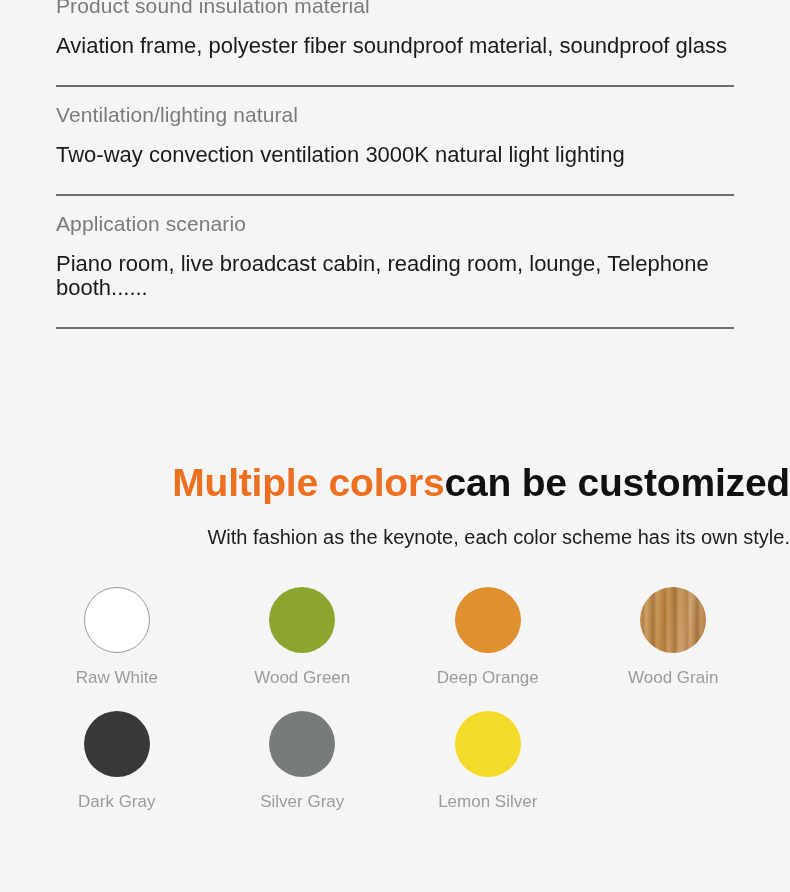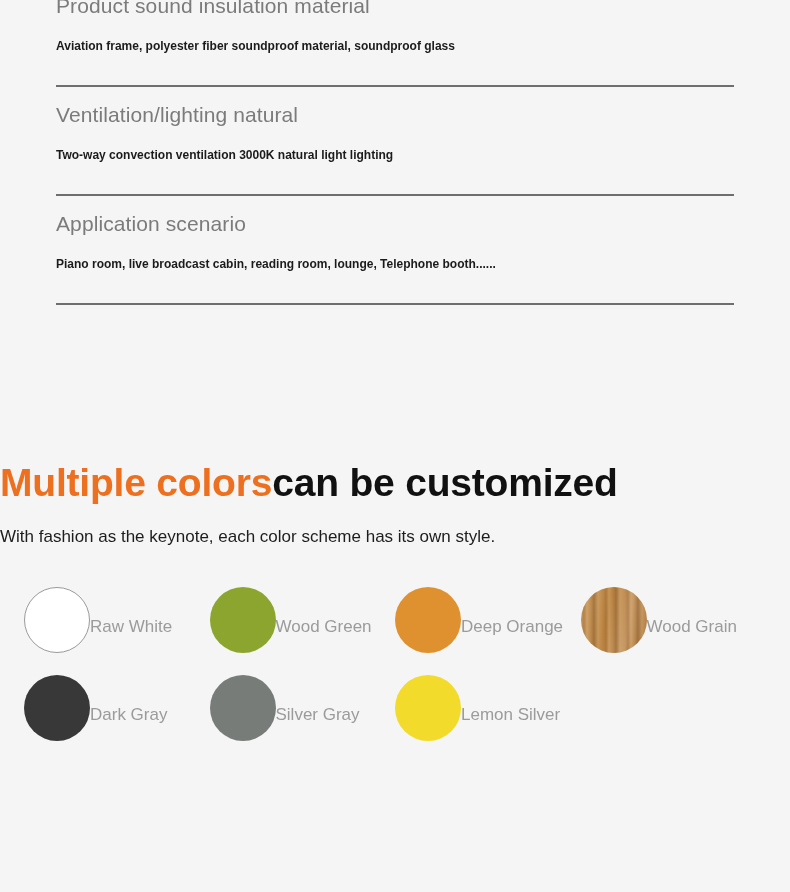--- a/index.html
+++ b/index.html
@@ -28,72 +28,72 @@
   .spec-title {
     font-size: 21px;
     color: #7b7b7b;
     font-weight: 400;
     letter-spacing: .1px;
     line-height: 28px;
     margin: 0;
     padding-top: 14px;
   }
   .spec-value {
-    font-size: 12px;
+    font-size: 22px;
     color: #1b1b1b;
-    font-weight: 700;
+    font-weight: 400;
     line-height: 24px;
     margin: 0;
     padding-top: 14px;
   }
   .spec-divider {
     height: 2px;
     background: #6e6e6e;
     margin: 27px 56px 0 56px;
   }
 
   
   .colors-section {
     position: absolute;
     left: 0;
     top: 458px;
     width: 790px;
-    text-align: left;
+    text-align: right;
   }
   .colors-heading {
     margin: 0;
     font-size: 39px;
     font-weight: 700;
     line-height: 50px;
     color: #111111;
     letter-spacing: -.2px;
     white-space: nowrap;
   }
   .colors-heading .accent {
     color: #ed7020;
   }
   .colors-subtitle {
     margin: 0;
     padding-top: 17px;
-    font-size: 17px;
+    font-size: 20px;
     font-weight: 400;
     color: #1d1d1d;
     line-height: 24px;
   }
 
   .swatch-grid {
     margin-top: 38px;
     display: grid;
     grid-template-columns: repeat(4, 1fr);
     row-gap: 22px;
     padding: 0 24px 0 24px;
   }
   .swatch-cell {
     display: flex;
-    flex-direction: row;
+    flex-direction: column;
     align-items: center;
   }
   .swatch-dot {
     width: 66px;
     height: 66px;
     border-radius: 50%;
     box-sizing: border-box;
   }
   .swatch-dot.outline {
     background: #ffffff;

